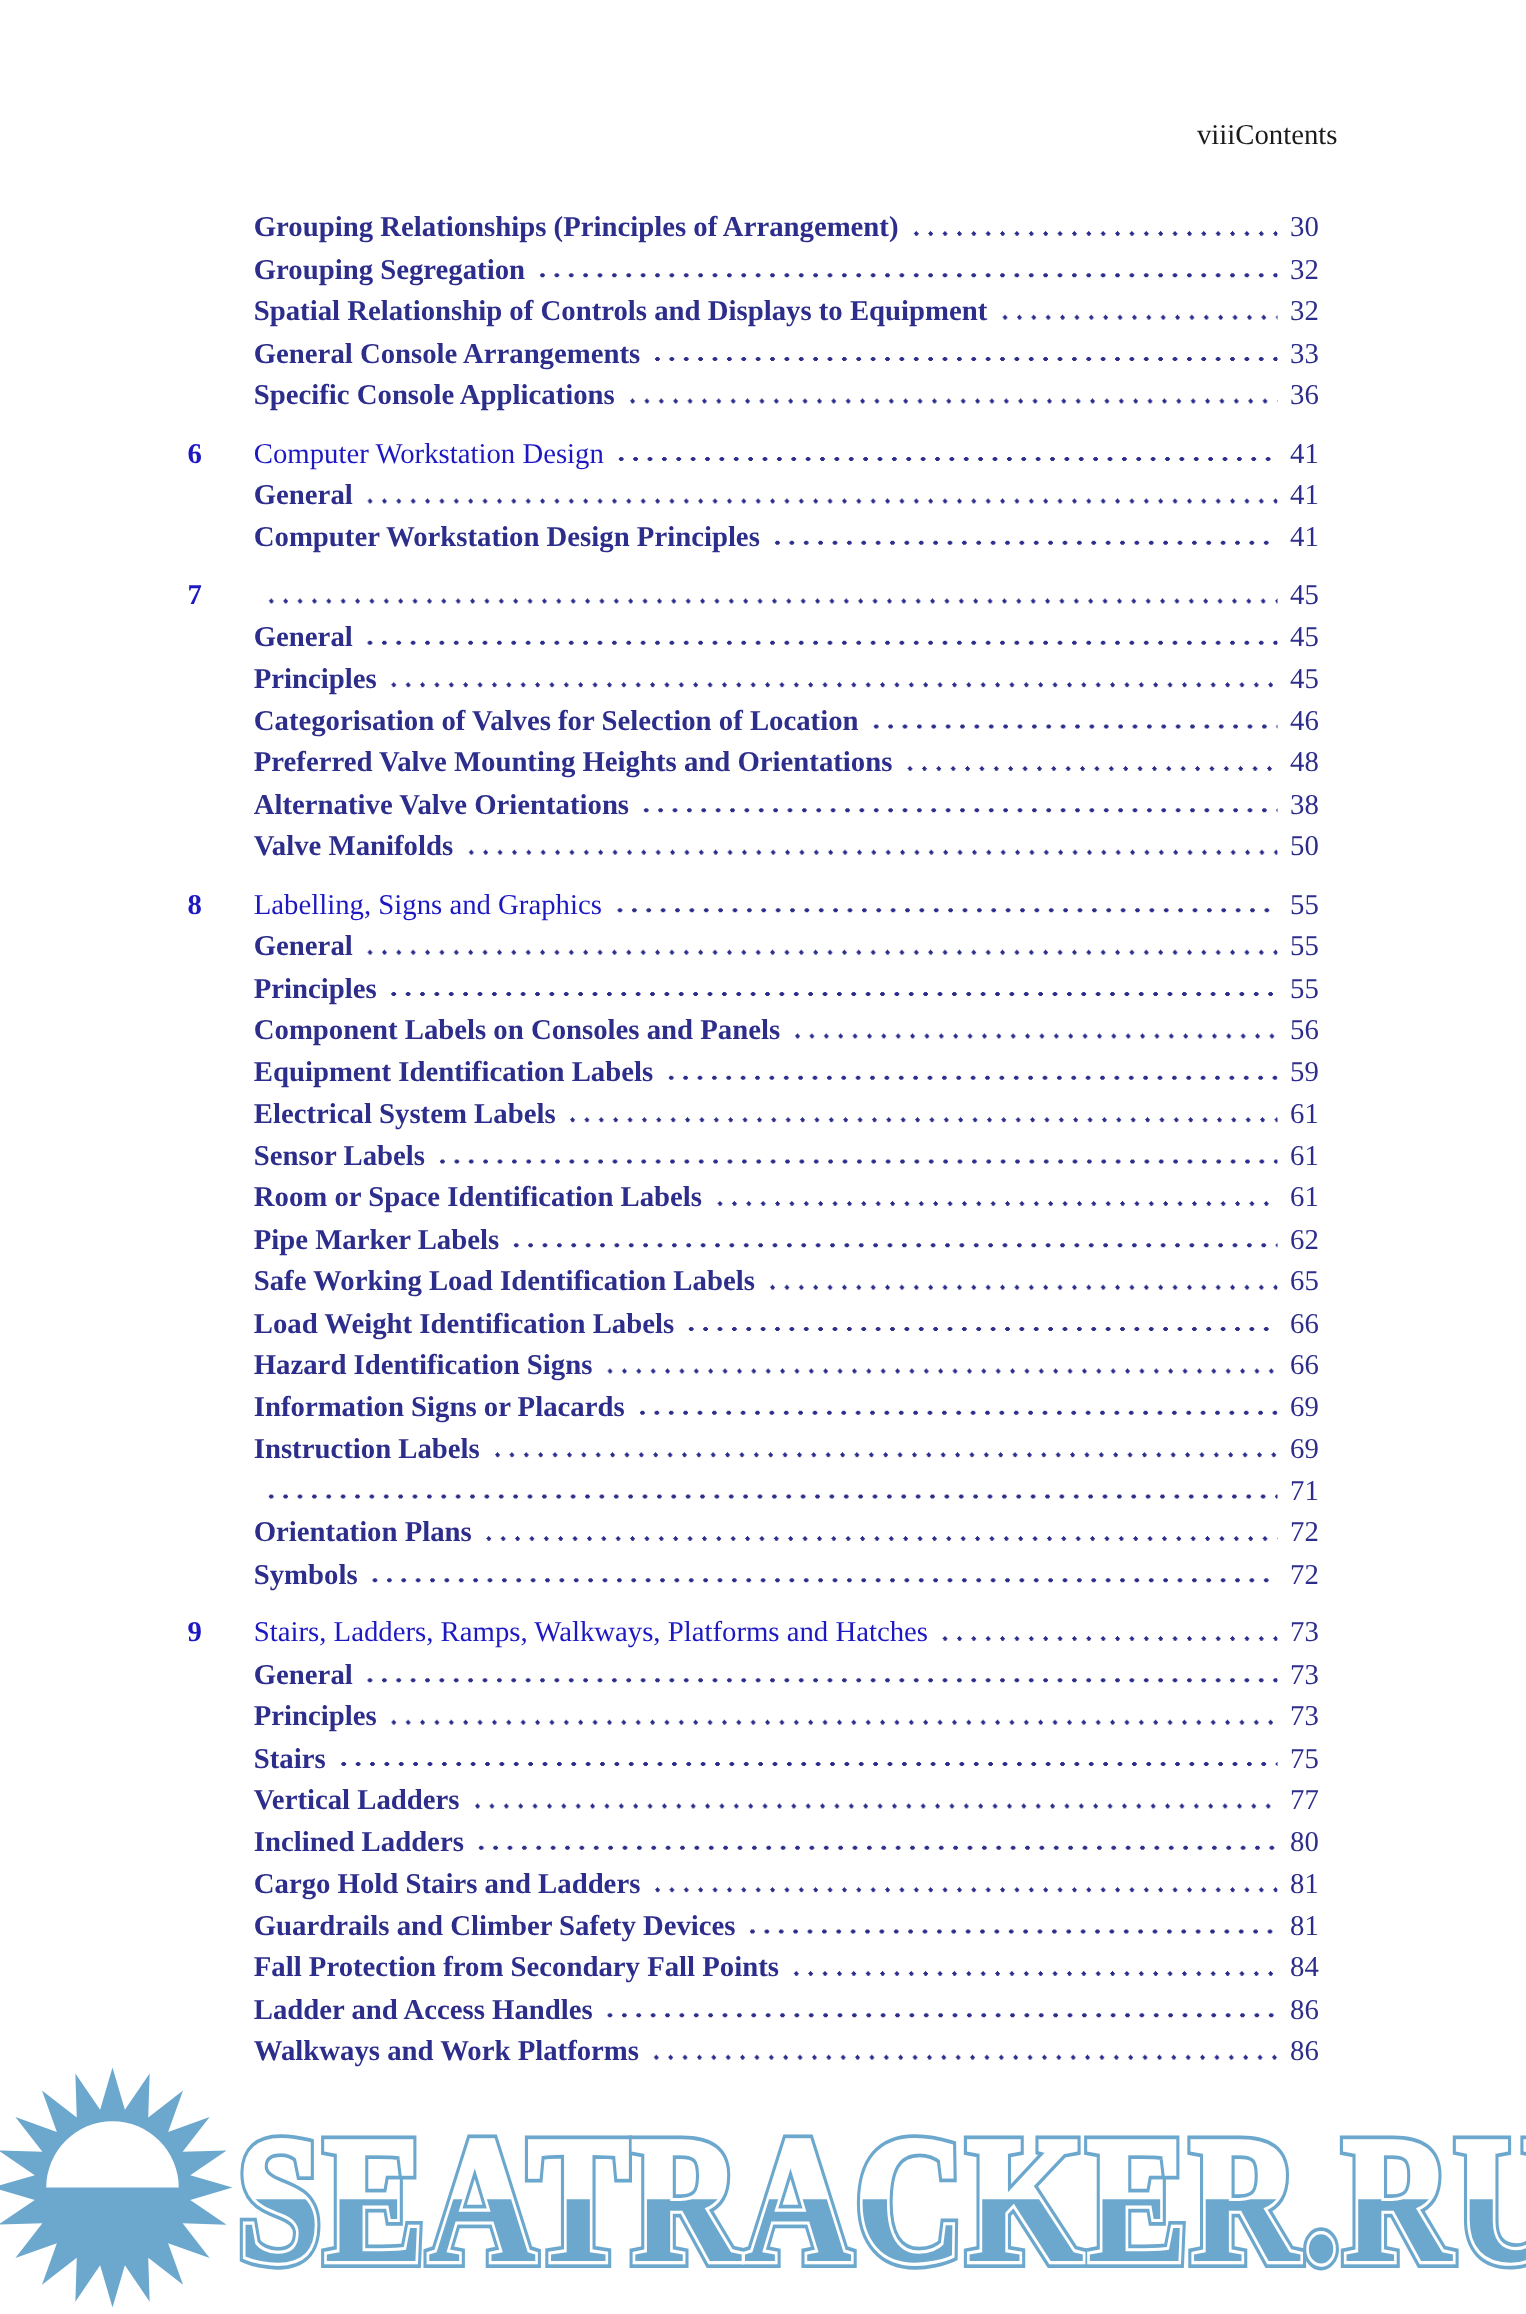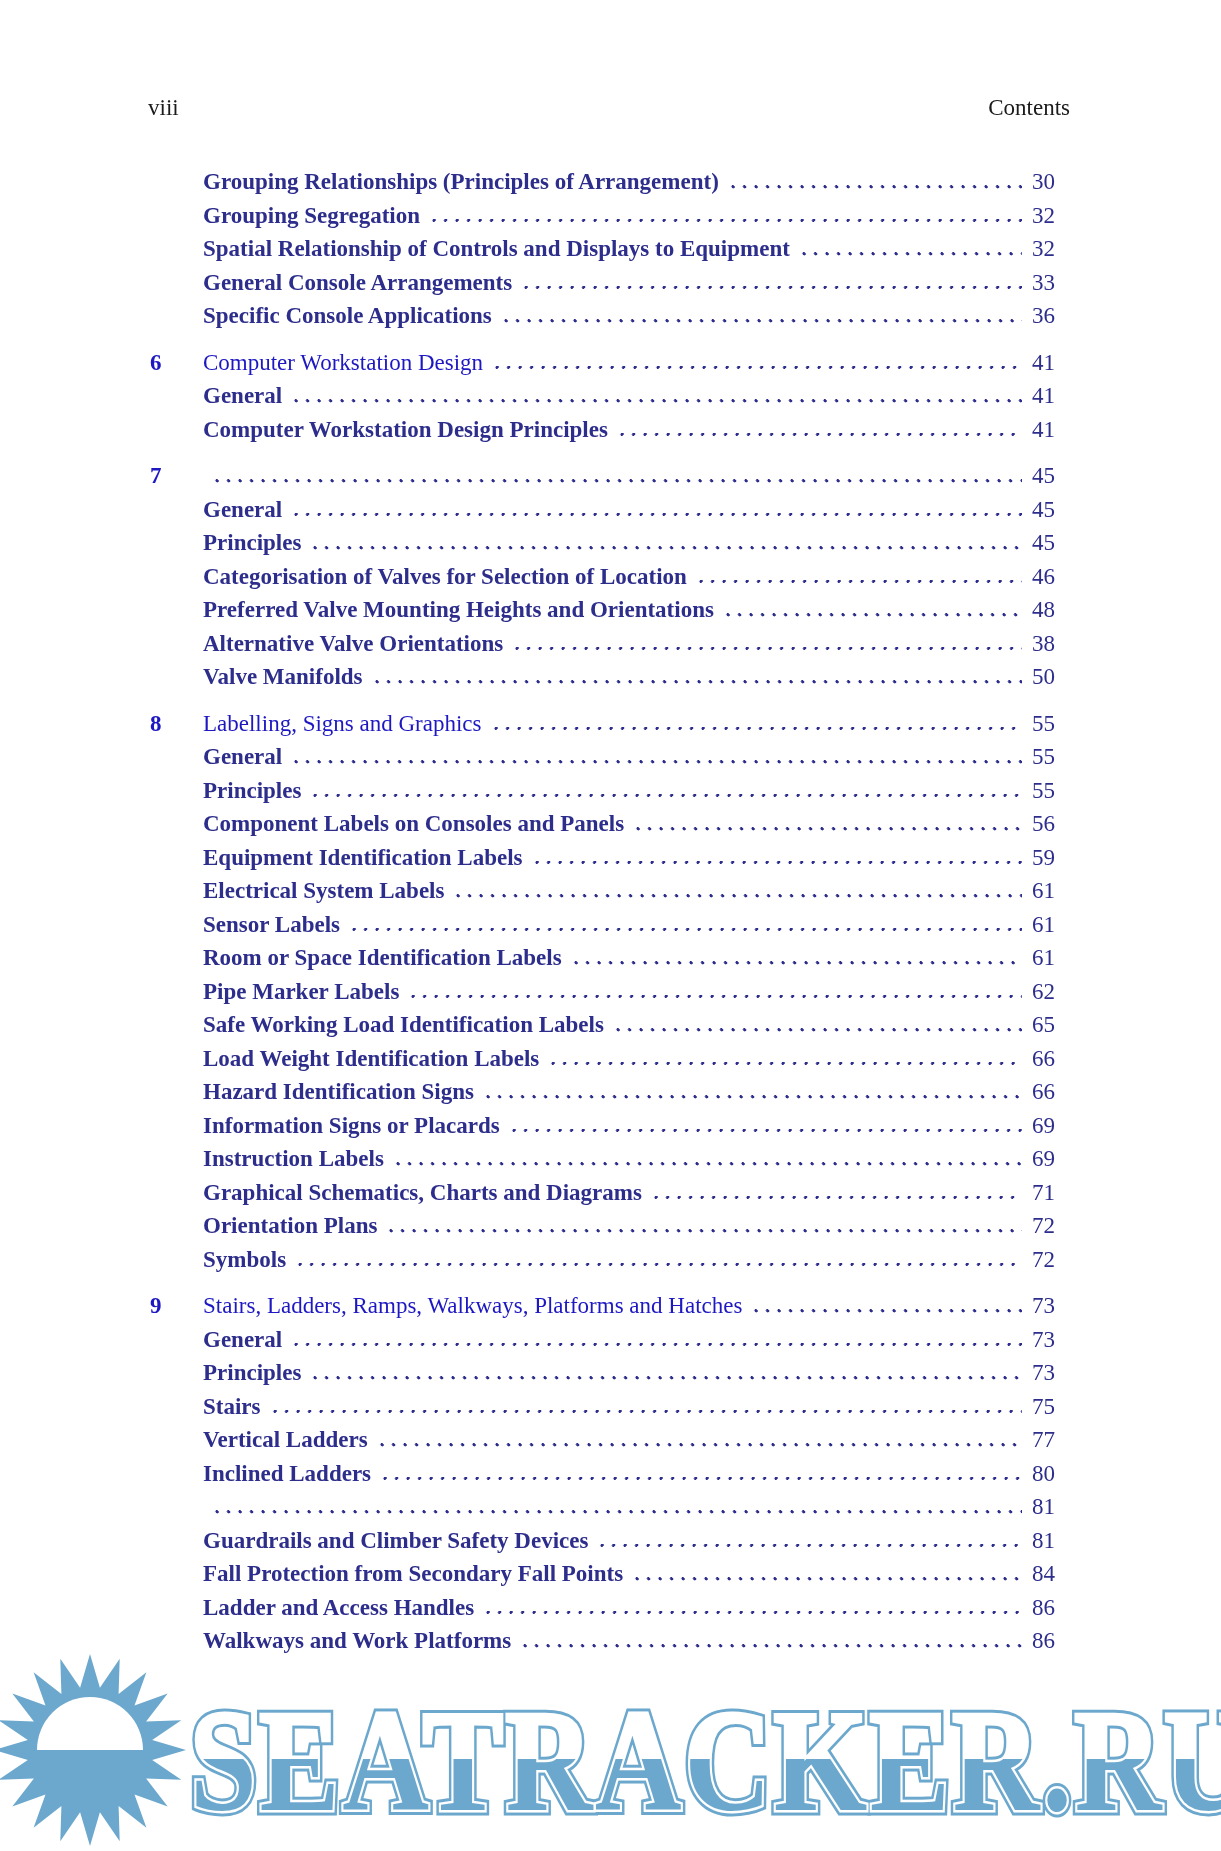--- a/index.html
+++ b/index.html
@@ -11,21 +11,21 @@
   *{margin:0;padding:0;box-sizing:border-box;}
   html,body{background:#ffffff;}
   .page{
     position:relative;
     width:1221px;height:1851px;
     background:#ffffff;
     overflow:hidden;
     font-family:"Liberation Serif","DejaVu Serif",serif;
   }
   .page-header{
-    display:flex;justify-content:space-between;
+    display:flex;justify-content:flex-end;
     padding:96px 151px 0 148px;
     font-size:23px;line-height:24px;
     color:var(--header-black);
   }
   .toc{
     margin-top:45px;
     padding:0 149px 0 150px;
     color:var(--entry-blue);
     font-size:23px;
   }
@@ -222,21 +222,20 @@
           <span class="label">Information Signs or Placards</span>
           <span class="leader"></span>
           <span class="pagenum">69</span>
         </div>
         <div class="row item">
           <span class="label">Instruction Labels</span>
           <span class="leader"></span>
           <span class="pagenum">69</span>
         </div>
         <div class="row item">
-          <span class="label">Graphical Schematics, Charts and Diagrams</span>
           <span class="leader"></span>
           <span class="pagenum">71</span>
         </div>
         <div class="row item">
           <span class="label">Orientation Plans</span>
           <span class="leader"></span>
           <span class="pagenum">72</span>
         </div>
         <div class="row item">
           <span class="label">Symbols</span>
@@ -270,20 +269,21 @@
           <span class="label">Vertical Ladders</span>
           <span class="leader"></span>
           <span class="pagenum">77</span>
         </div>
         <div class="row item">
           <span class="label">Inclined Ladders</span>
           <span class="leader"></span>
           <span class="pagenum">80</span>
         </div>
         <div class="row item">
+          <span class="label">Cargo Hold Stairs and Ladders</span>
           <span class="leader"></span>
           <span class="pagenum">81</span>
         </div>
         <div class="row item">
           <span class="label">Guardrails and Climber Safety Devices</span>
           <span class="leader"></span>
           <span class="pagenum">81</span>
         </div>
         <div class="row item">
           <span class="label">Fall Protection from Secondary Fall Points</span>

